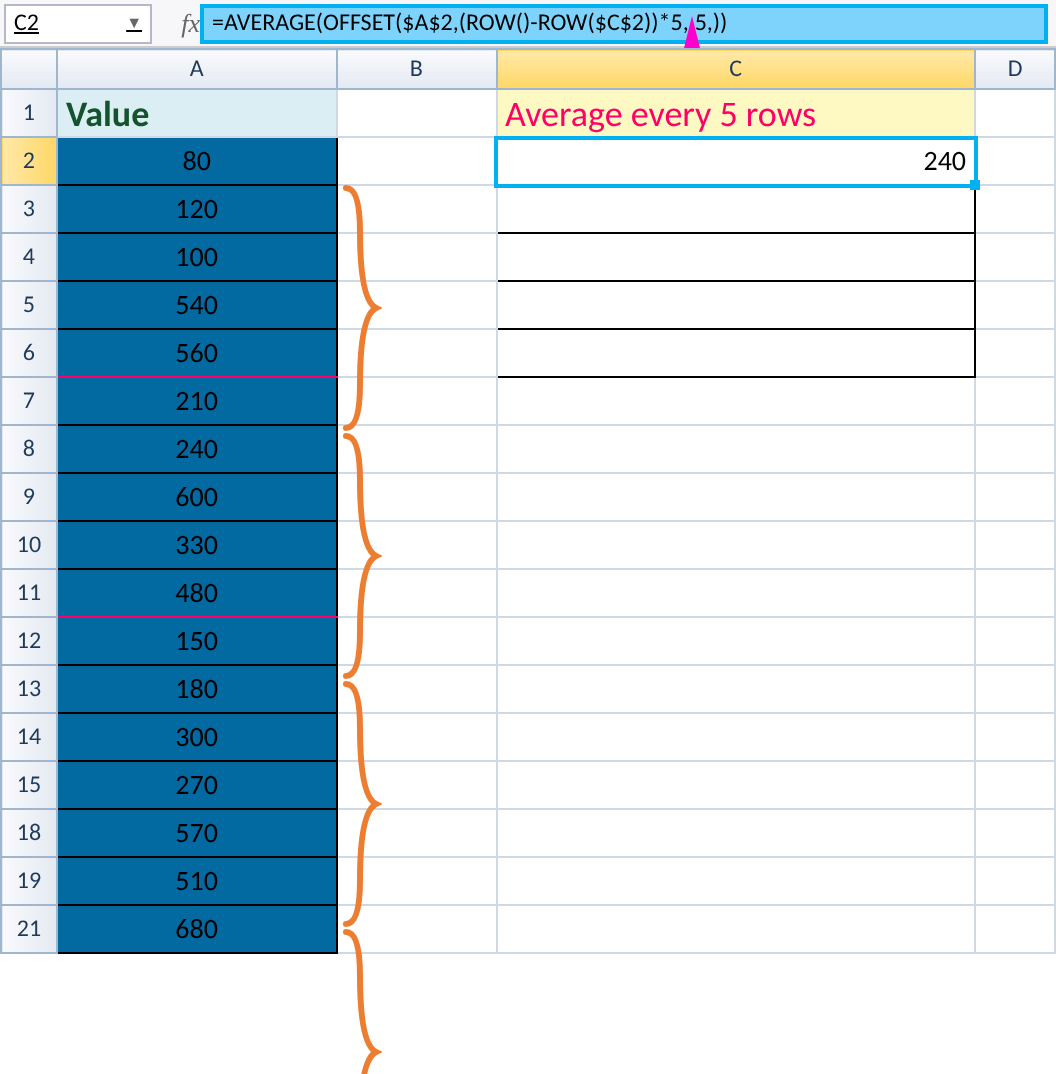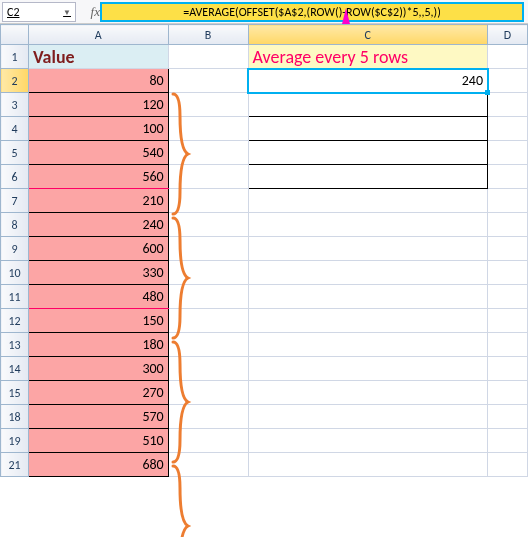--- a/index.html
+++ b/index.html
@@ -2,39 +2,39 @@
 <html><head>
 <meta charset="utf-8">
 <style>
   * { box-sizing: border-box; margin: 0; padding: 0; }
   body { font-family: Calibri, Arial, sans-serif; font-size: 14px; background: #fff; position: relative; width: 528px; height: 537px; overflow: hidden; }
   
   .fbar { height: 24px; display: flex; align-items: center; border-bottom: 1px solid #ccc; background: #f7f7f9; }
   .namebox { width: 74px; height: 20px; margin: 2px 0 2px 2px; background: #fff; border: 1px solid #b5b8c8; font-size: 12px; padding: 1px 4px; display: flex; align-items: center; text-decoration: underline; }
   .namebox .arrow { margin-left: auto; color: #666; font-size: 8px; }
   .fxlabel { width: 24px; text-align: right; font-style: italic; font-family: "Times New Roman", serif; color: #666; font-size: 13px; }
-  .formula { flex: 1; height: 20px; margin: 2px 4px 2px 0; background: #fde047; border: 2px solid #00b0f0; font-size: 12px; padding: 0 4px; display: flex; align-items: center; font-family: Calibri, Arial, sans-serif; position: relative; justify-content: center; }
+  .formula { flex: 1; height: 20px; margin: 2px 4px 2px 0; background: #7dd3fc; border: 2px solid #00b0f0; font-size: 12px; padding: 0 4px; display: flex; align-items: center; font-family: Calibri, Arial, sans-serif; position: relative; }
   
   .sheet { position: relative; }
   table { border-collapse: collapse; table-layout: fixed; }
   th.colh { background: linear-gradient(#f9fafc,#e4e9f2); border: 1px solid #9eb6ce; font-weight: normal; font-size: 12px; color: #1f3b5c; height: 20px; }
   th.colh.sel { background: linear-gradient(#ffe9a7,#ffd766); }
   .cw-r { width: 28px; }
   .cw-a { width: 140px; }
   .cw-b { width: 80px; }
   .cw-c { width: 240px; }
   .cw-d { width: 40px; }
   th.rowh { background: linear-gradient(to right,#f9fafc,#e4e9f2); border: 1px solid #9eb6ce; font-weight: normal; font-size: 12px; color: #1f3b5c; text-align: center; }
   th.rowh.sel { background: linear-gradient(to right,#ffe9a7,#ffd766); }
   td { border: 1px solid #d0d7e5; height: 24px; padding: 0 4px; vertical-align: middle; }
   
-  .hdr-a { background: #dbeef3; color: #7f1d1d; font-weight: bold; font-size: 18px; text-align: left; margin-left: 38px; }
+  .hdr-a { background: #dbeef3; color: #14532d; font-weight: bold; font-size: 18px; text-align: left; margin-left: 38px; }
   .hdr-c { background: #fef9c3; color: #ff0066; font-weight: normal; font-size: 18px; text-align: left; }
   
-  .valcell { text-align: right; border: 1px solid #000 !important; background: #fca5a5; font-size: 14px; }
+  .valcell { text-align: center; border: 1px solid #000 !important; background: #0369a1; font-size: 14px; }
   .valcell.grpend { border-bottom: 1px solid #ff0066 !important; }
   
   .rcell { text-align: right; border: 1px solid #000 !important; background: #fff; font-size: 14px; }
   .active { outline: 2px solid #00b0f0; outline-offset: -1px; position: relative; }
   .active::after { content: ""; position: absolute; right: -3px; bottom: -3px; width: 5px; height: 5px; background: #00b0f0; }
   
   svg.braces { position: absolute; top: 44px; left: 168px; pointer-events: none; }
   
   .arrow-anno { position: absolute; left: 334px; top: 18px; width: 24px; height: 28px; pointer-events: none; }
   .arrow-anno svg { overflow: visible; }

